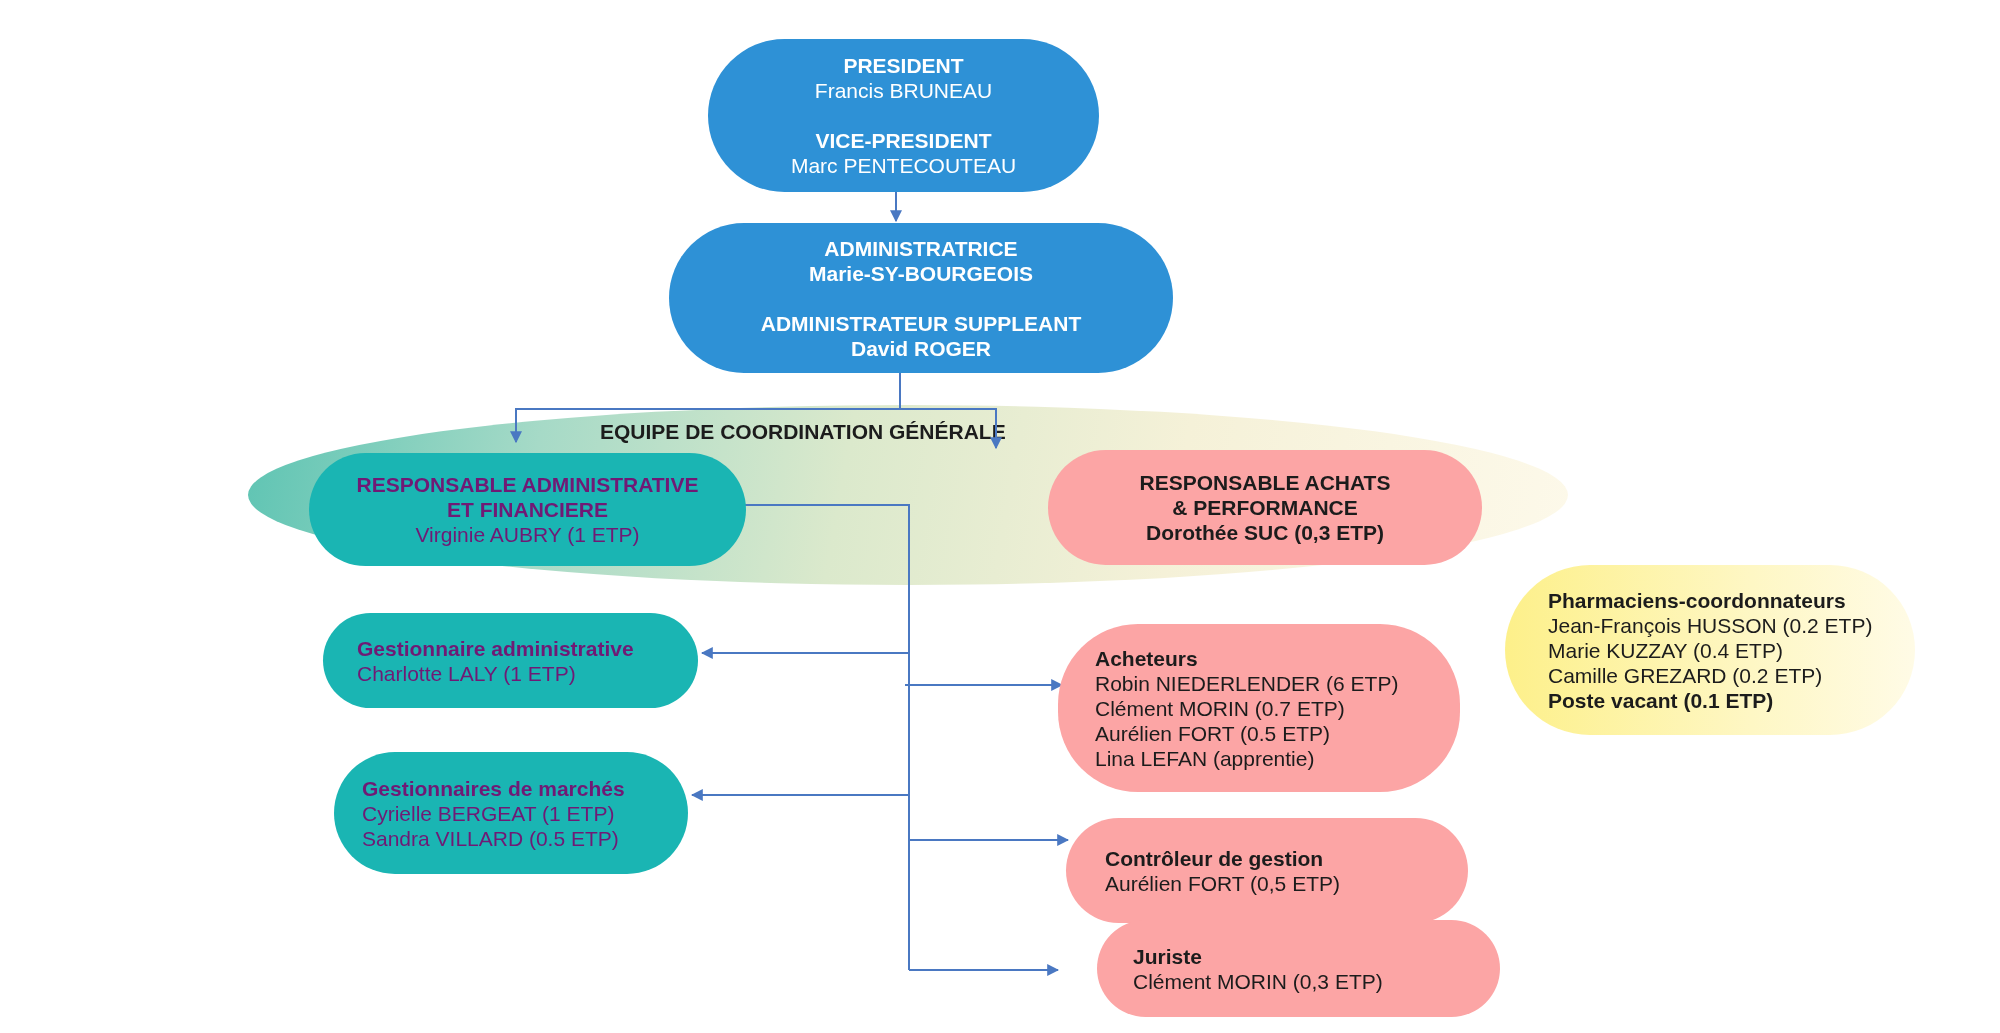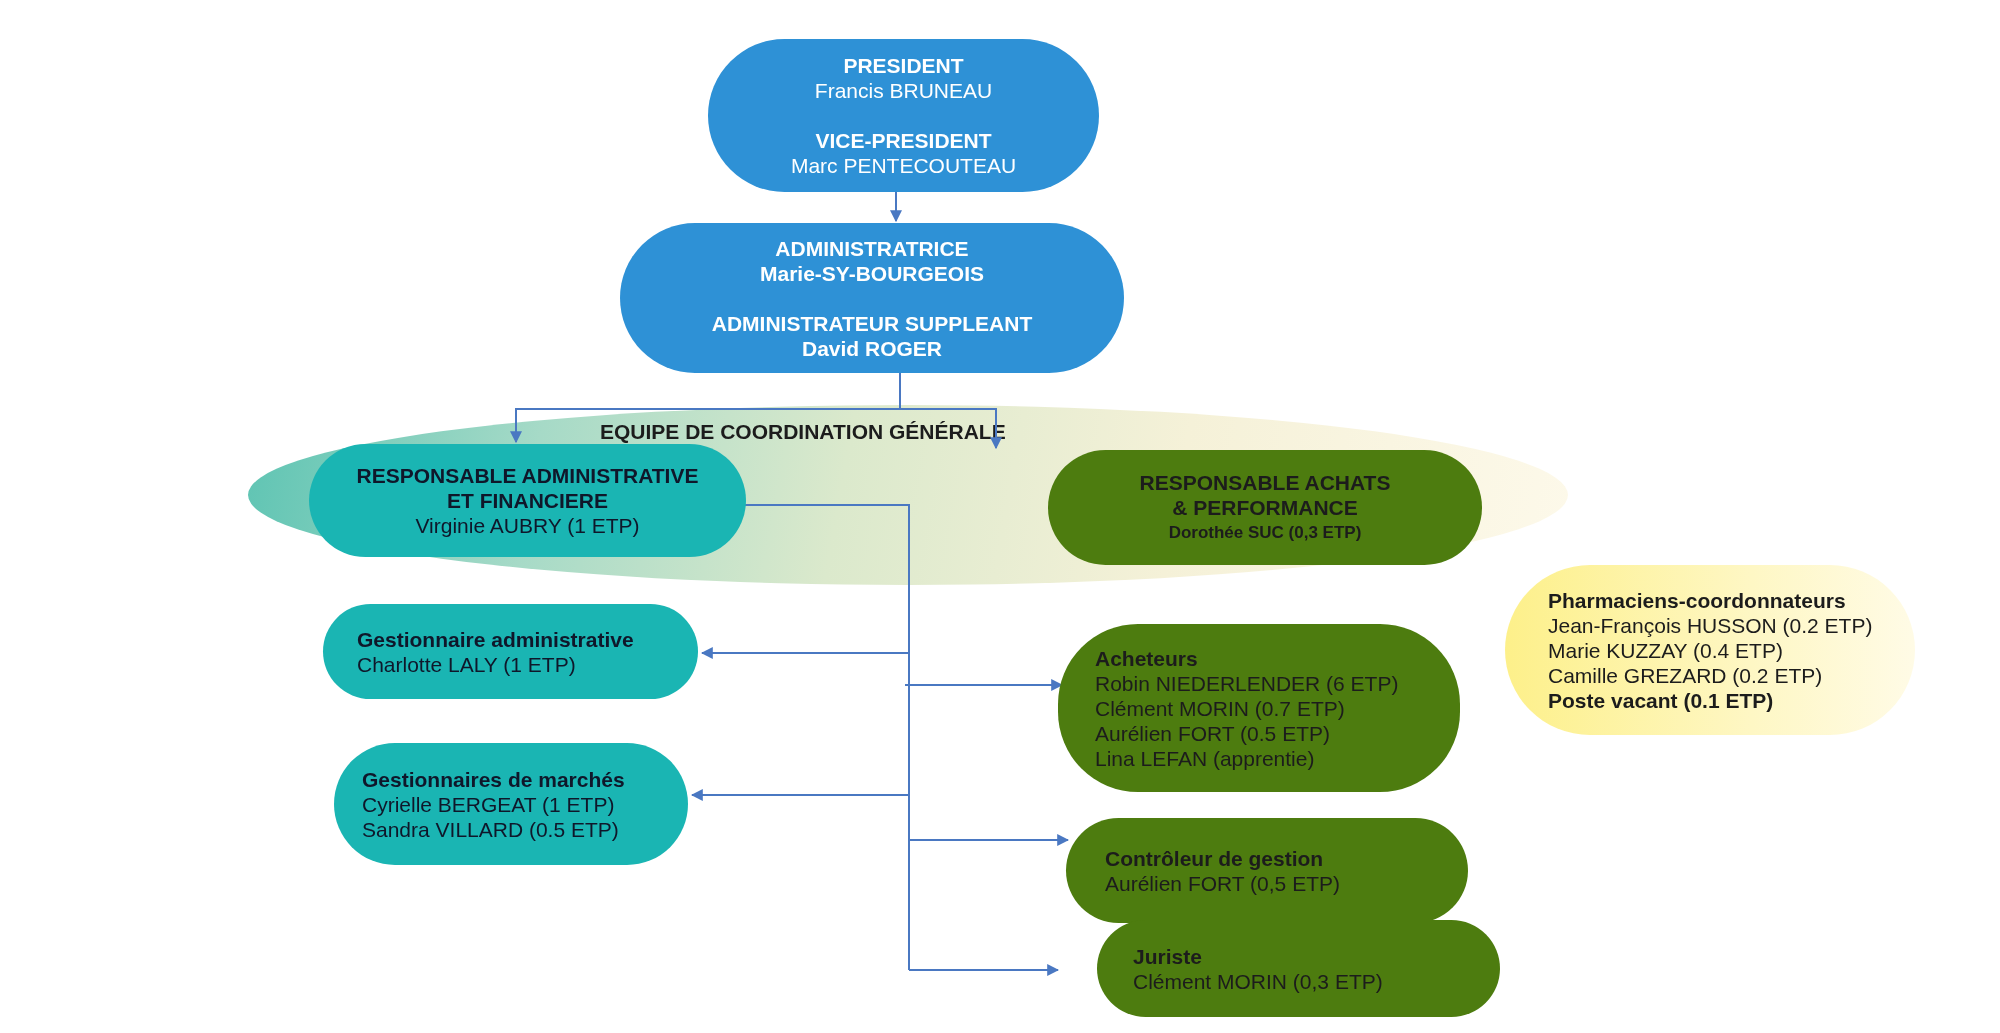--- a/index.html
+++ b/index.html
@@ -1,22 +1,22 @@
 <!DOCTYPE html>
 <html><head>
   <meta charset="utf-8">
   <style>
     html, body { margin: 0; padding: 0; background: #ffffff; }
     body { width: 2000px; height: 1033px; position: relative; overflow: hidden;
            font-family: "Liberation Sans", sans-serif; }
     .pill { position: absolute; box-sizing: border-box; display: flex; flex-direction: column;
             justify-content: center; border-radius: 999px; }
     .blue { background: #2e91d6; color: #ffffff; align-items: center; text-align: center; }
-    .teal { background: #1ab5b3; color: #0f172a; }
-    .yellow { background: #4d7c0f; color: #1c1c1c; }
+    .teal { background: #1ab5b3; color: #701a75; margin-top: 9px; }
+    .yellow { background: #fca5a5; color: #1c1c1c; }
     .pale { background: linear-gradient(90deg, #fdf08a 0%, #fef7c4 60%, #fffbe6 100%); color: #1c1c1c; }
     .line { display: block; font-size: 21px; line-height: 25px; white-space: nowrap; }
     .b { font-weight: bold; }
     .gap { height: 25px; }
     .center { align-items: center; text-align: center; }
     .left { align-items: flex-start; text-align: right; }
     #band { position: absolute; left: 248px; top: 405px; width: 1320px; height: 180px;
             border-radius: 50%;
             background: linear-gradient(100deg, #5ec4b3 0%, #a6dac7 22%, #dbe9cc 45%, #f5f1d8 70%, #fdf9ea 100%); }
     #band-title { position: absolute; left: 600px; top: 420px; width: 340px; text-align: center;
@@ -50,38 +50,38 @@
 </svg>
 
 <div class="pill blue" style="left:708px; top:39px; width:391px; height:153px;">
   <span class="line b">PRESIDENT</span>
   <span class="line">Francis BRUNEAU</span>
   <span class="gap"></span>
   <span class="line b">VICE-PRESIDENT</span>
   <span class="line">Marc PENTECOUTEAU</span>
 </div>
 
-<div class="pill blue" style="left:620px; top:223px; width:504px; height:150px;">
+<div class="pill blue" style="left:669px; top:223px; width:504px; height:150px;">
   <span class="line b">ADMINISTRATRICE</span>
   <span class="line b">Marie-SY-BOURGEOIS</span>
   <span class="gap"></span>
   <span class="line b">ADMINISTRATEUR SUPPLEANT</span>
   <span class="line b">David ROGER</span>
 </div>
 
 <div class="pill teal center" style="left:309px; top:444px; width:437px; height:113px;">
   <span class="line b">RESPONSABLE ADMINISTRATIVE</span>
   <span class="line b">ET FINANCIERE</span>
   <span class="line">Virginie AUBRY (1 ETP)</span>
 </div>
 
 <div class="pill yellow center" style="left:1048px; top:450px; width:434px; height:115px;">
   <span class="line b">RESPONSABLE ACHATS</span>
   <span class="line b">&amp; PERFORMANCE</span>
-  <span class="line b" style="font-size:17px;">Dorothée SUC (0,3 ETP)</span>
+  <span class="line b" style="font-size:21px;">Dorothée SUC (0,3 ETP)</span>
 </div>
 
 <div class="pill teal left" style="left:323px; top:604px; width:375px; height:95px; padding-left:34px;">
   <span class="line b">Gestionnaire administrative</span>
   <span class="line">Charlotte LALY (1 ETP)</span>
 </div>
 
 <div class="pill teal left" style="left:334px; top:743px; width:354px; height:122px; padding-left:28px;">
   <span class="line b">Gestionnaires de marchés</span>
   <span class="line">Cyrielle BERGEAT (1 ETP)</span>

